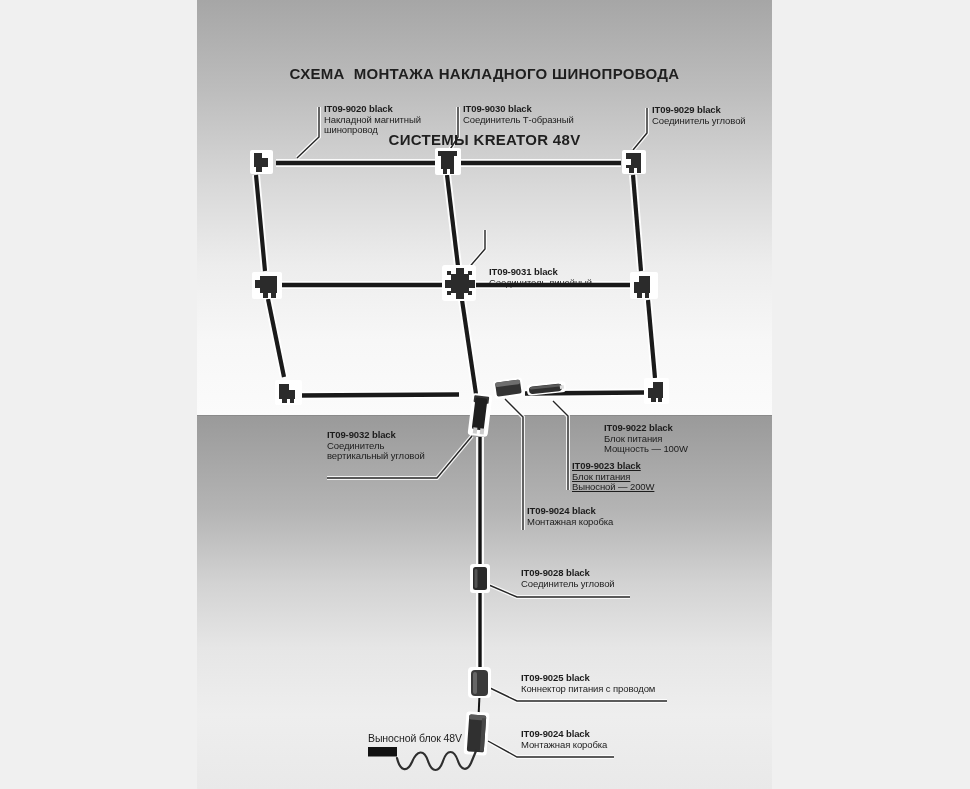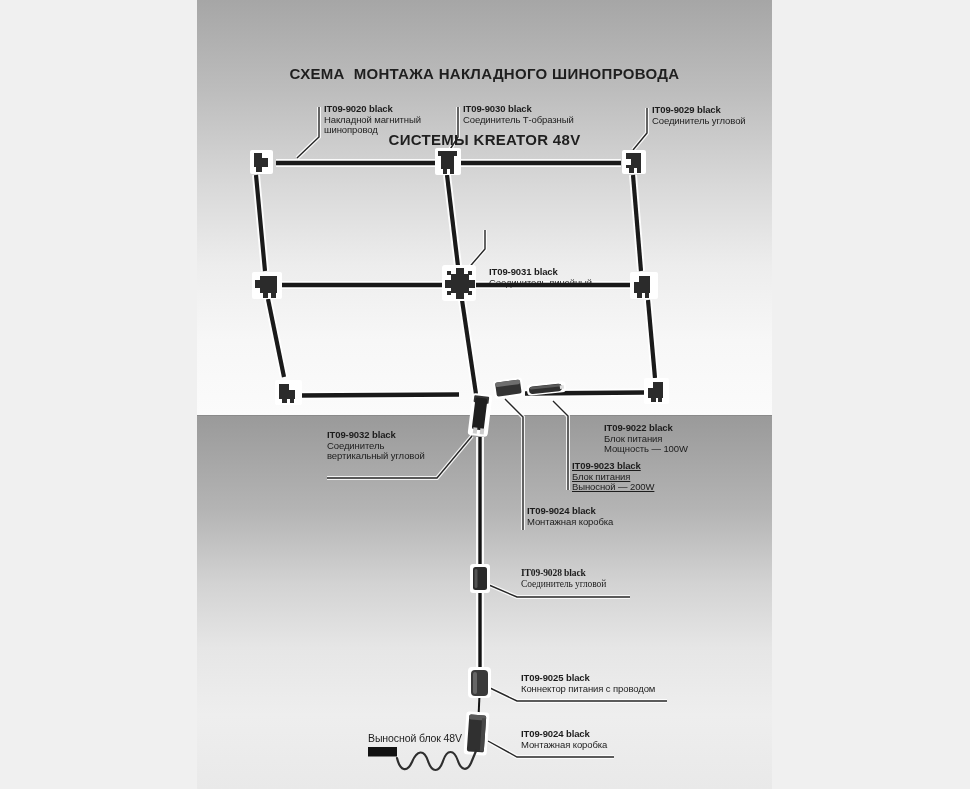--- a/index.html
+++ b/index.html
@@ -240,21 +240,21 @@
     </div>
     <div class="lbl" style="left:375px;top:461px;text-decoration:underline;">
       <div class="code">IT09-9023 black</div>
       <div class="desc">Блок питания</div>
       <div class="desc">Выносной — 200W</div>
     </div>
     <div class="lbl" style="left:330px;top:506px;">
       <div class="code">IT09-9024 black</div>
       <div class="desc">Монтажная коробка</div>
     </div>
-    <div class="lbl" style="left:324px;top:568px;font-family:Liberation Serif, serif;">
+    <div class="lbl" style="left:324px;top:568px;">
       <div class="code">IT09-9028 black</div>
       <div class="desc">Соединитель угловой</div>
     </div>
     <div class="lbl" style="left:324px;top:673px;">
       <div class="code">IT09-9025 black</div>
       <div class="desc">Коннектор питания с проводом</div>
     </div>
     <div class="lbl" style="left:324px;top:729px;">
       <div class="code">IT09-9024 black</div>
       <div class="desc">Монтажная коробка</div>

